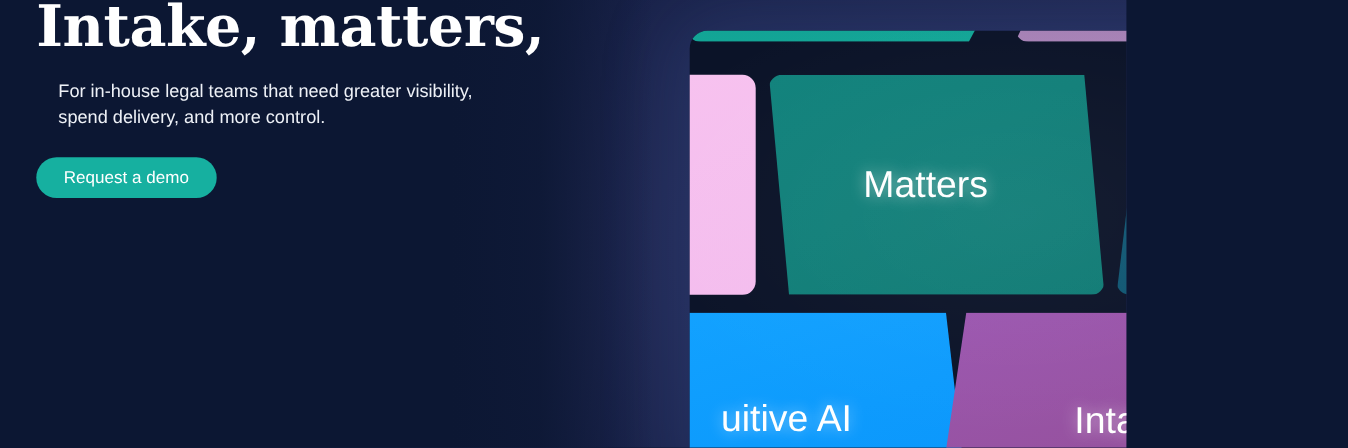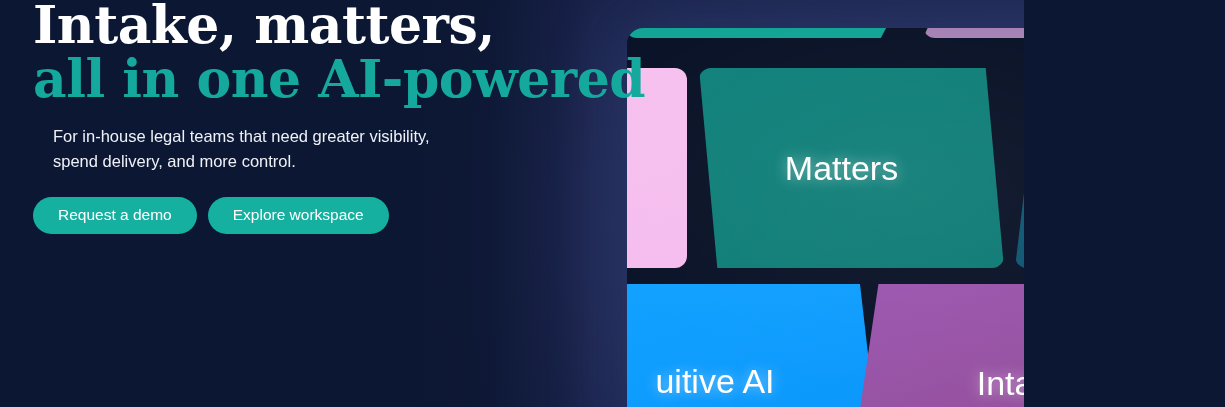--- a/index.html
+++ b/index.html
@@ -147,31 +147,29 @@
 </style>
 </head>
 <body>
 
 <div id="hero">
 
   <div id="copy">
 
     <h1 class="headline">
       <span class="ln">Intake, matters,</span>
-      <span class="ln accent">all in one AI-powered</span>
     </h1>
 
     <p class="subcopy">
       <span class="sl">For in-house legal teams that need greater visibility,</span>
       <span class="sl">spend delivery, and more control.</span>
     </p>
 
     <div class="btn-row">
       <button class="btn">Request a demo</button>
-      <button class="btn">Explore workspace</button>
     </div>
 
   </div>
 
   <div id="mosaic-card">
 
     <div class="tile t-strip-teal">
       <span class="tl"></span>
     </div>
 

